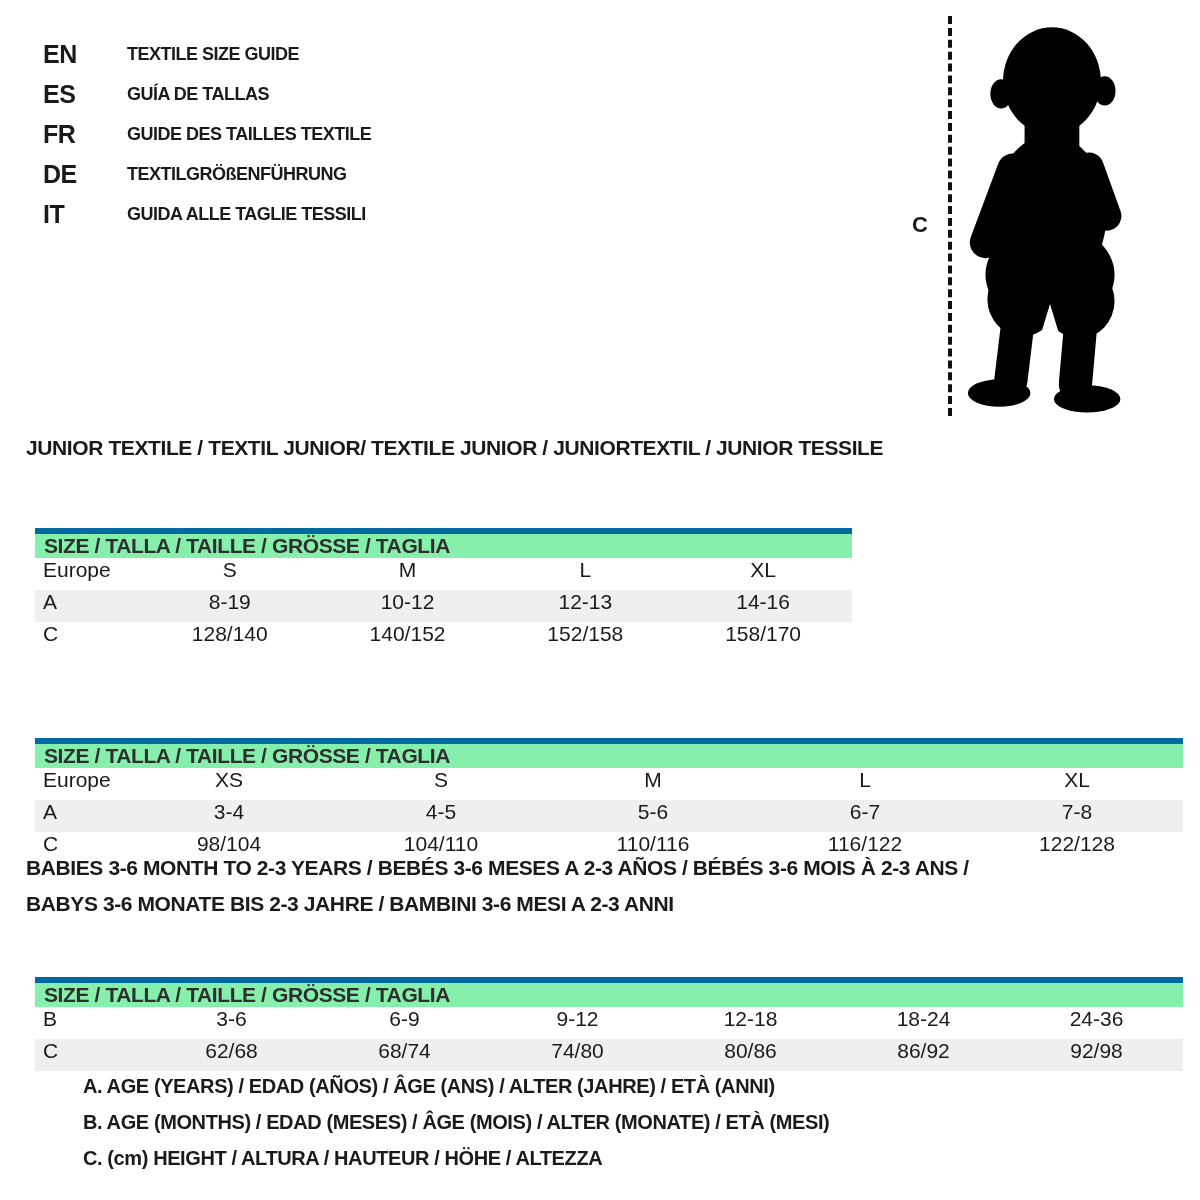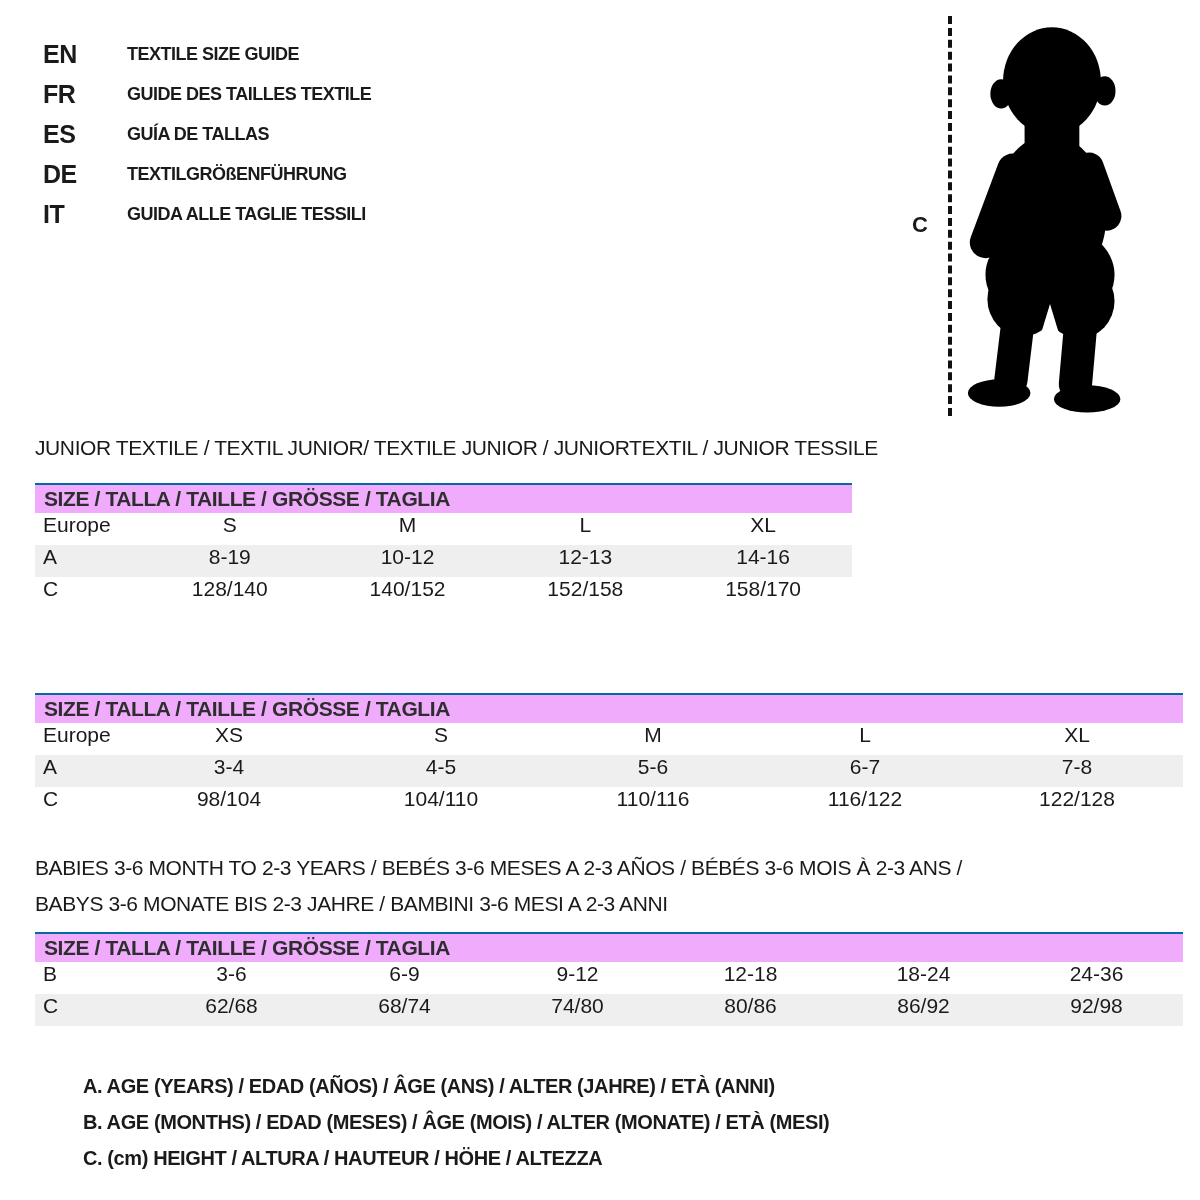--- a/index.html
+++ b/index.html
@@ -29,35 +29,35 @@
     font-size: 22px; font-weight: 700;
   }
   .measure-line {
     position: absolute; left: 948px; top: 16px; height: 400px; width: 0;
     border-left: 4px dashed #111111;
   }
   .toddler-wrap { position: absolute; left: 962px; top: 18px; width: 176px; height: 400px; }
 
   
   .section-title {
-    position: absolute; left: 35px;
-    font-size: 21px; font-weight: 400; letter-spacing: -0.4px; white-space: nowrap;
+    position: absolute; left: 26px;
+    font-size: 21px; font-weight: 700; letter-spacing: -0.4px; white-space: nowrap;
   }
   .title-junior { top: 436px; }
   .title-children { top: 639px; }
   .title-babies { top: 850px; line-height: 36px; }
   .title-sub { font-size: 13px; position: relative; top: 4px; letter-spacing: 0; }
 
   
   .size-table { position: absolute; }
   .size-bar {
     height: 30px; box-sizing: border-box;
-    background: #f0abfc; border-top: 2px solid #0369a1;
+    background: #86efac; border-top: 6px solid #0369a1;
     display: flex; align-items: center; padding-left: 9px;
-    font-size: 21px; font-weight: 700; letter-spacing: -0.4px; color: #2e2e2e;
+    font-size: 21px; font-weight: 700; letter-spacing: -0.4px; color: #2e2e2e; margin-top: 45px;
   }
   .trow { display: flex; align-items: flex-start; height: 32px; font-size: 21px; }
   .trow.stripe { background: #efefef; }
   .tlabel { box-sizing: border-box; padding-left: 8px; text-align: left; }
   .tcell { text-align: center; }
 
   .table-junior   { left: 35px; top: 483px; width: 817px; }
   .table-junior .tlabel { width: 106px; }
   .table-junior .tcell  { width: 178px; }
 
@@ -80,26 +80,26 @@
 <body>
 
 <div class="page">
 
   <div class="lang-block">
     <div class="lang-row">
       <span class="lang-code">EN</span>
       <span class="lang-title">TEXTILE SIZE GUIDE</span>
     </div>
     <div class="lang-row">
+      <span class="lang-code">ES</span>
+      <span class="lang-title">GUÍA DE TALLAS</span>
+    </div>
+    <div class="lang-row">
       <span class="lang-code">FR</span>
       <span class="lang-title">GUIDE DES TAILLES TEXTILE</span>
-    </div>
-    <div class="lang-row">
-      <span class="lang-code">ES</span>
-      <span class="lang-title">GUÍA DE TALLAS</span>
     </div>
     <div class="lang-row">
       <span class="lang-code">DE</span>
       <span class="lang-title">TEXTILGRÖßENFÜHRUNG</span>
     </div>
     <div class="lang-row">
       <span class="lang-code">IT</span>
       <span class="lang-title">GUIDA ALLE TAGLIE TESSILI</span>
     </div>
   </div>

